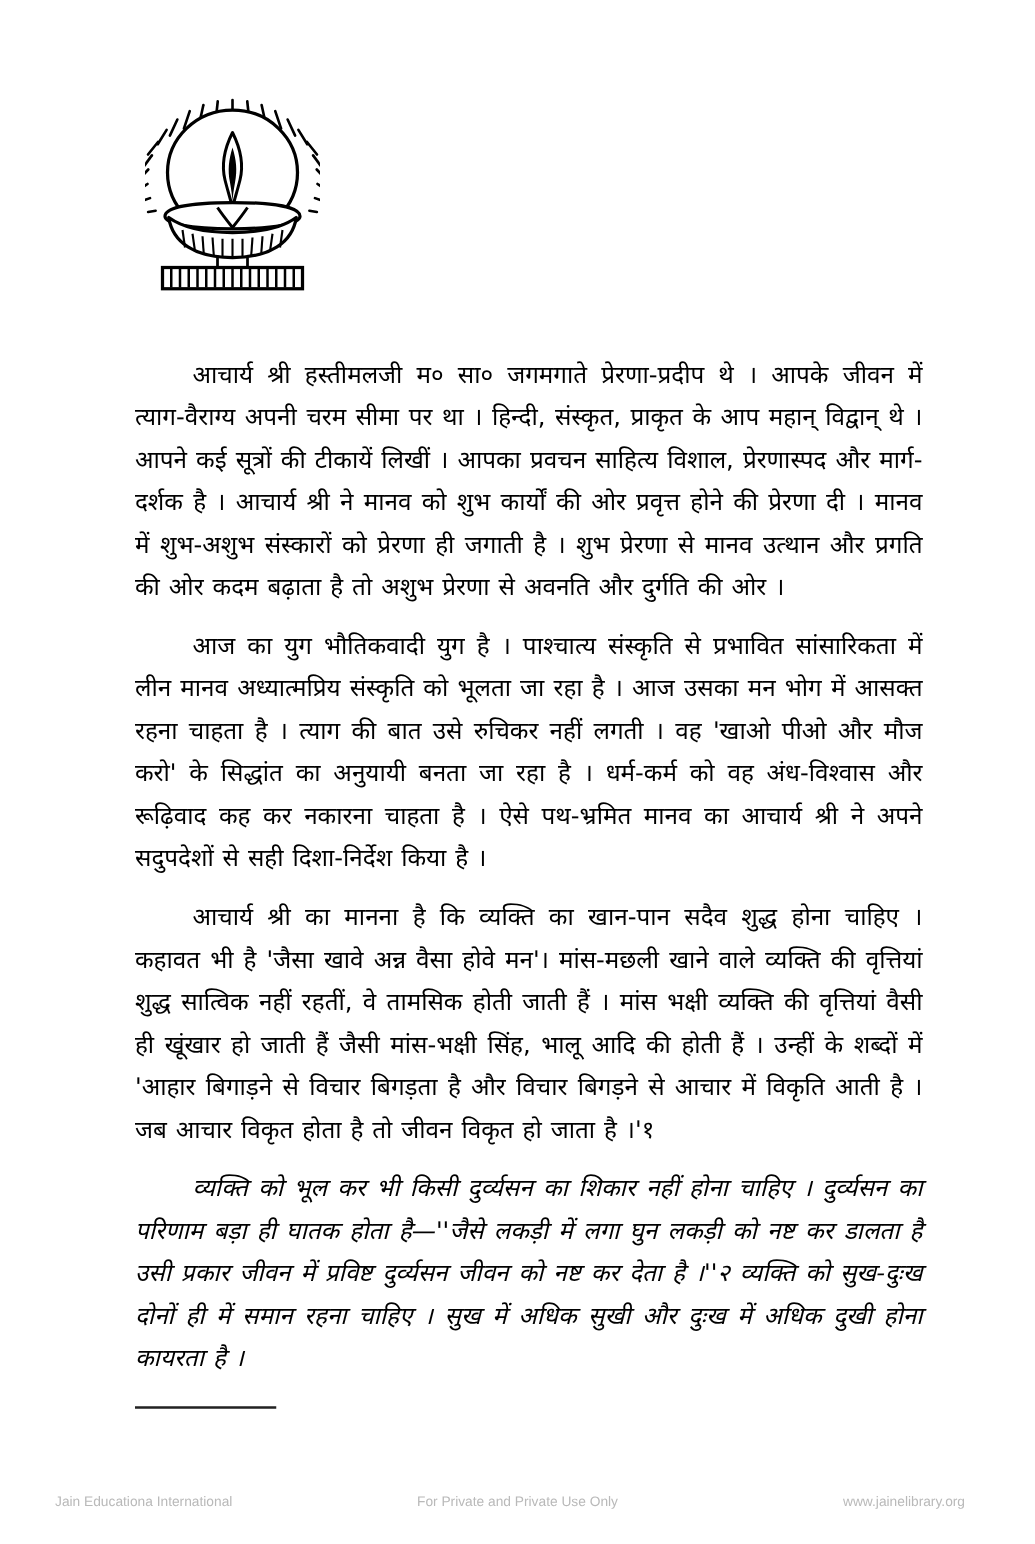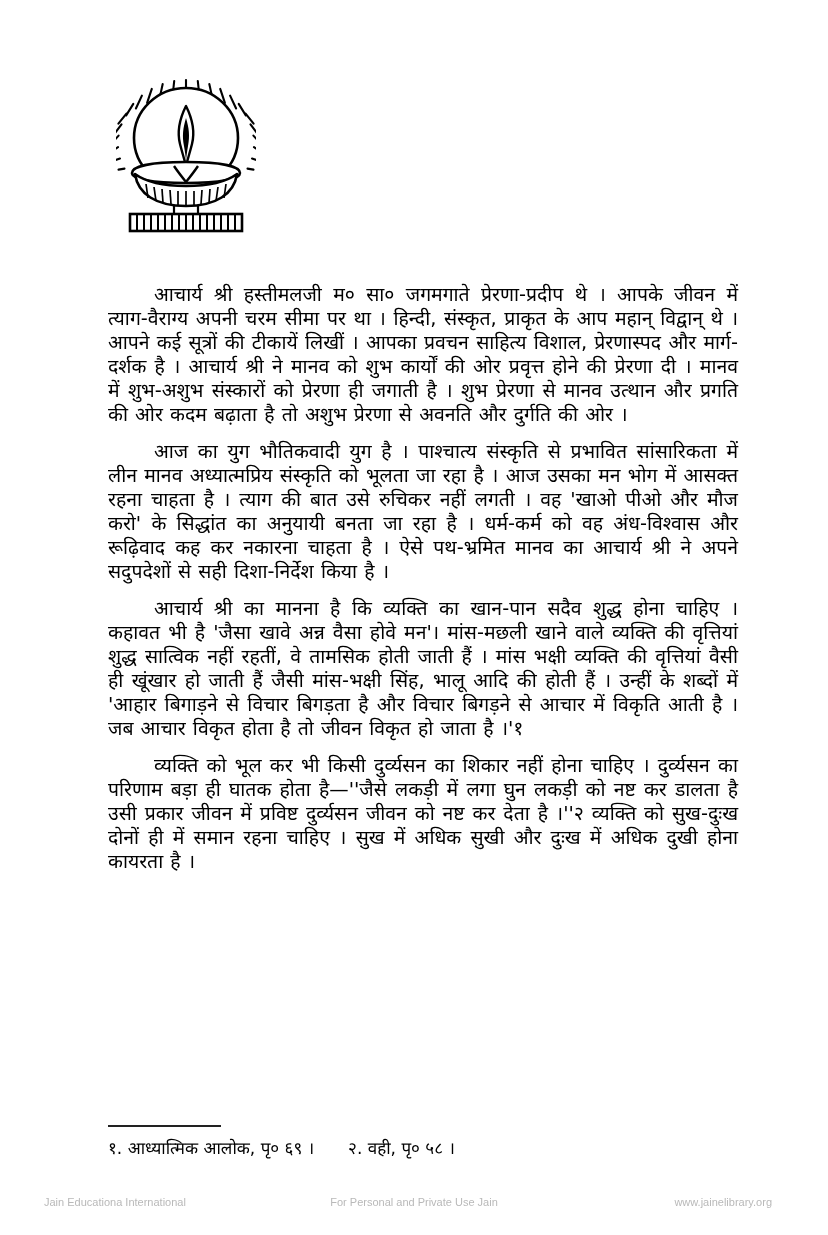--- a/index.html
+++ b/index.html
@@ -86,28 +86,28 @@
   
   .body-text {
     position: absolute;
     left: 108px;
     top: 283px;
     width: 640px;
   }
 
   .para {
     font-size: 19.4px;
-    line-height: 24px;
+    line-height: 34px;
     text-align: justify;
     text-justify: inter-word;
     margin: 0 10px 13px 0;
     text-indent: 46px;
     word-spacing: 1px;
   }
-  .para:last-child { margin-bottom: 0; }
+  .para:last-child { margin-bottom: 0; font-style: italic; }
 
   
   .footnote-rule {
     position: absolute;
     left: 108px;
     top: 1125px;
     width: 113px;
     height: 0;
     border-top: 2px solid #222;
   }
@@ -231,24 +231,20 @@
   </div>
 
   <div class="body-text">
     <p class="para">आचार्य श्री हस्तीमलजी म० सा० जगमगाते प्रेरणा-प्रदीप थे । आपके जीवन में त्याग-वैराग्य अपनी चरम सीमा पर था । हिन्दी, संस्कृत, प्राकृत के आप महान् विद्वान् थे । आपने कई सूत्रों की टीकायें लिखीं । आपका प्रवचन साहित्य विशाल, प्रेरणास्पद और मार्ग-दर्शक है । आचार्य श्री ने मानव को शुभ कार्यों की ओर प्रवृत्त होने की प्रेरणा दी । मानव में शुभ-अशुभ संस्कारों को प्रेरणा ही जगाती है । शुभ प्रेरणा से मानव उत्थान और प्रगति की ओर कदम बढ़ाता है तो अशुभ प्रेरणा से अवनति और दुर्गति की ओर ।</p>
     <p class="para">आज का युग भौतिकवादी युग है । पाश्चात्य संस्कृति से प्रभावित सांसारिकता में लीन मानव अध्यात्मप्रिय संस्कृति को भूलता जा रहा है । आज उसका मन भोग में आसक्त रहना चाहता है । त्याग की बात उसे रुचिकर नहीं लगती । वह 'खाओ पीओ और मौज करो' के सिद्धांत का अनुयायी बनता जा रहा है । धर्म-कर्म को वह अंध-विश्वास और रूढ़िवाद कह कर नकारना चाहता है । ऐसे पथ-भ्रमित मानव का आचार्य श्री ने अपने सदुपदेशों से सही दिशा-निर्देश किया है ।</p>
     <p class="para">आचार्य श्री का मानना है कि व्यक्ति का खान-पान सदैव शुद्ध होना चाहिए । कहावत भी है 'जैसा खावे अन्न वैसा होवे मन'। मांस-मछली खाने वाले व्यक्ति की वृत्तियां शुद्ध सात्विक नहीं रहतीं, वे तामसिक होती जाती हैं । मांस भक्षी व्यक्ति की वृत्तियां वैसी ही खूंखार हो जाती हैं जैसी मांस-भक्षी सिंह, भालू आदि की होती हैं । उन्हीं के शब्दों में 'आहार बिगाड़ने से विचार बिगड़ता है और विचार बिगड़ने से आचार में विकृति आती है । जब आचार विकृत होता है तो जीवन विकृत हो जाता है ।'१</p>
     <p class="para">व्यक्ति को भूल कर भी किसी दुर्व्यसन का शिकार नहीं होना चाहिए । दुर्व्यसन का परिणाम बड़ा ही घातक होता है—''जैसे लकड़ी में लगा घुन लकड़ी को नष्ट कर डालता है उसी प्रकार जीवन में प्रविष्ट दुर्व्यसन जीवन को नष्ट कर देता है ।''२ व्यक्ति को सुख-दुःख दोनों ही में समान रहना चाहिए । सुख में अधिक सुखी और दुःख में अधिक दुखी होना कायरता है ।</p>
   </div>
 
   <div class="footnote-rule"></div>
-  <div class="footnotes">
-    <span class="footnote-item">१. आध्यात्मिक आलोक, पृ० ६९ ।</span>
-    <span class="footnote-item">२. वही, पृ० ५८ ।</span>
-  </div>
 
   <div class="page-footer">
     <span class="footer-left">Jain Educationa International</span>
-    <span class="footer-center">For Personal and Private Use Jain</span>
+    <span class="footer-center">For Private and Private Use Only</span>
     <span class="footer-right">www.jainelibrary.org</span>
   </div>
 
 </div>
 
 </body></html>

